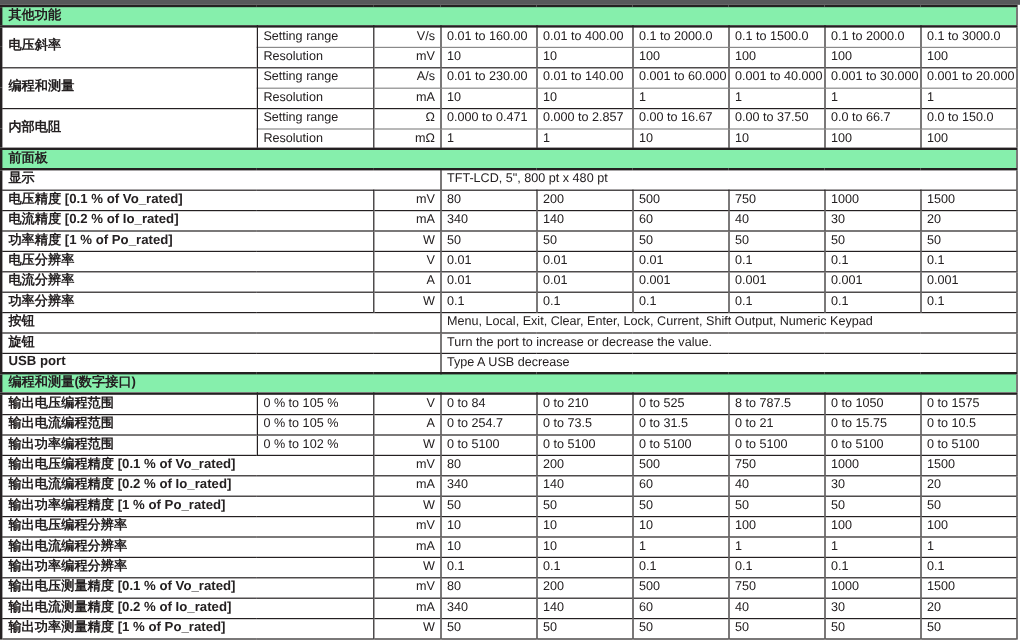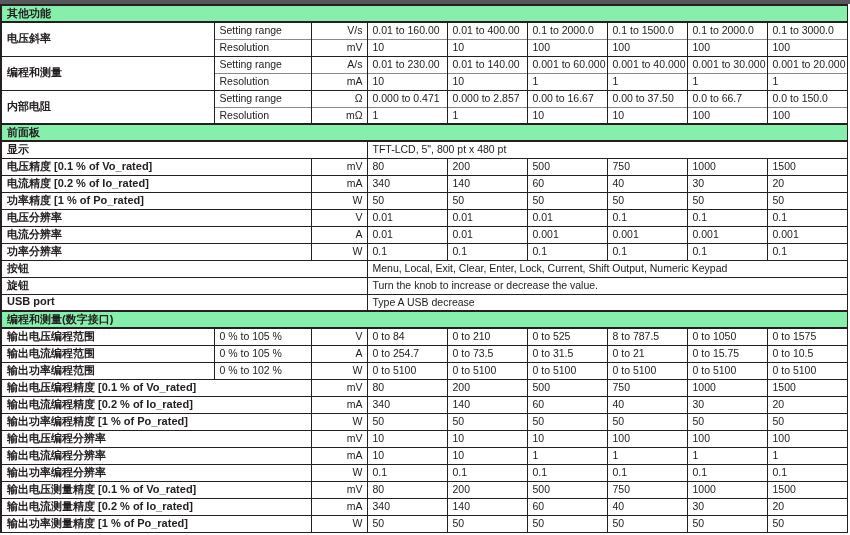--- a/index.html
+++ b/index.html
@@ -205,21 +205,21 @@
           <td class="val">0.1</td>
           <td class="val">0.1</td>
           <td class="val">0.1</td>
         </tr>
         <tr class="grp">
           <td class="lbl" colspan="3">按钮</td>
           <td class="wide" colspan="6">Menu, Local, Exit, Clear, Enter, Lock, Current, Shift Output, Numeric Keypad</td>
         </tr>
         <tr class="grp">
           <td class="lbl" colspan="3">旋钮</td>
-          <td class="wide" colspan="6">Turn the knob to increase or decrease the value.</td>
+          <td class="wide" colspan="6">Turn the port to increase or decrease the value.</td>
         </tr>
         <tr class="grp">
           <td class="lbl" colspan="3">USB port</td>
           <td class="wide" colspan="6">Type A USB decrease</td>
         </tr>
         <tr class="section">
           <td class="sec" colspan="9">编程和测量(数字接口)</td>
         </tr>
         <tr class="grp">
           <td class="lbl">输出电压编程范围</td>

